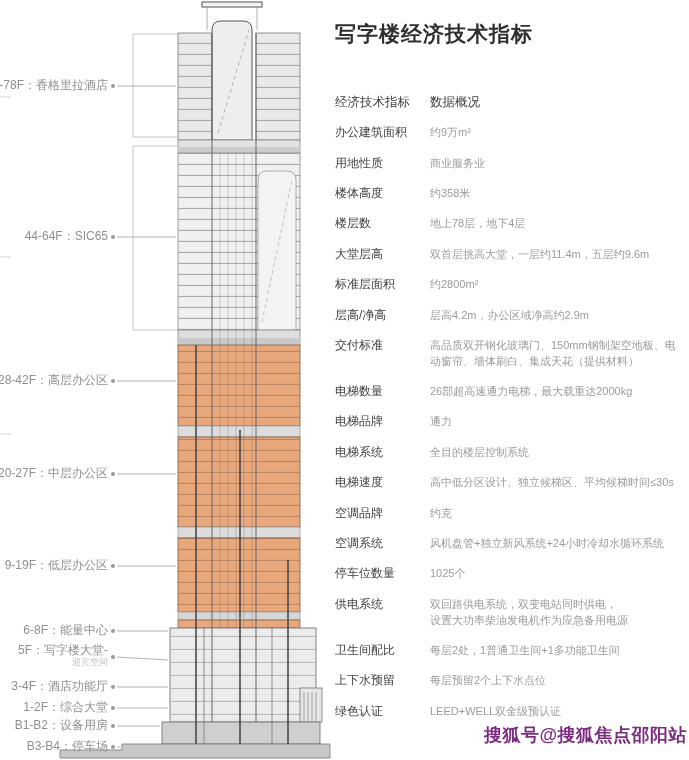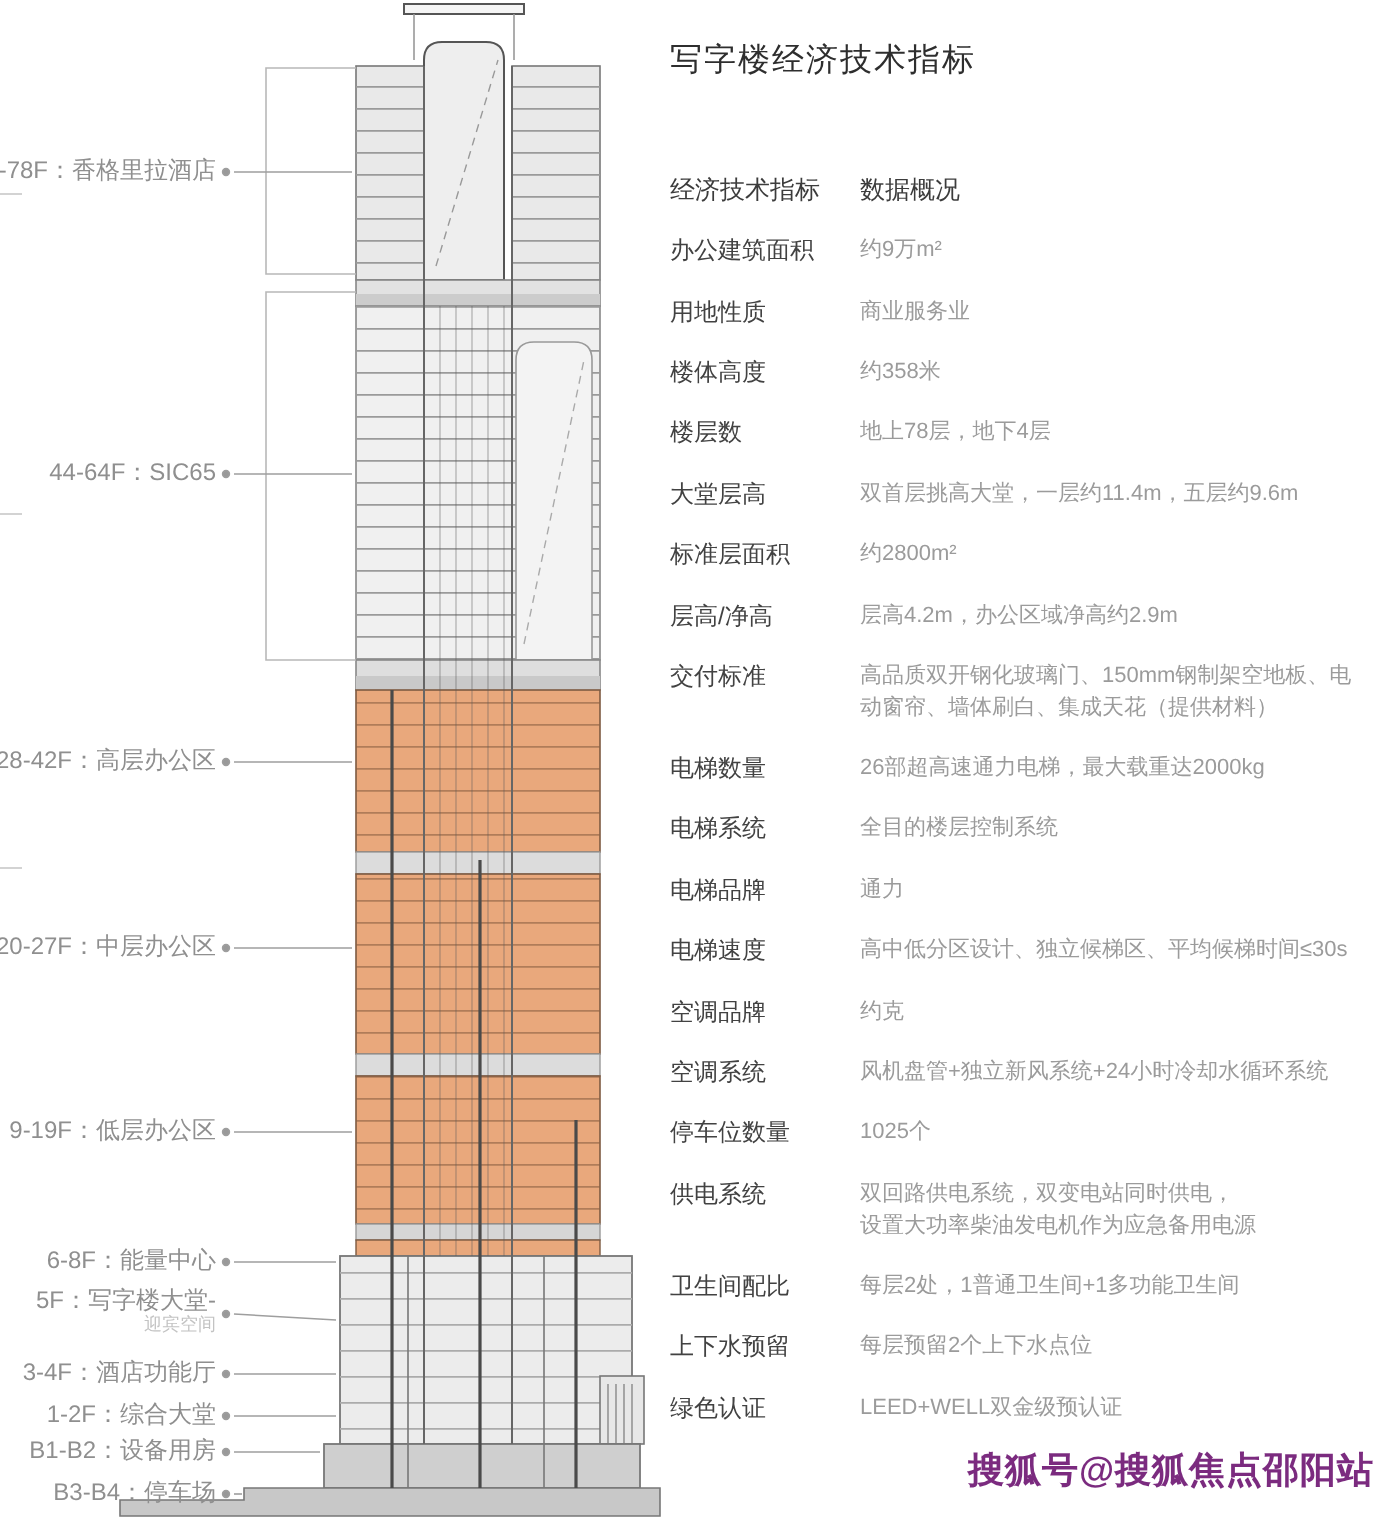--- a/index.html
+++ b/index.html
@@ -9,21 +9,21 @@
   }
   .diagram-svg{position:absolute;left:0;top:0;width:689px;height:760px;}
   
   .floor-label{
     position:absolute;right:581px;white-space:nowrap;text-align:right;
     font-size:12px;color:#8f8f8f;line-height:14px;
   }
   .floor-sublabel{display:block;font-size:9px;color:#c3c3c3;line-height:10px;}
   
   .panel{position:absolute;left:335px;top:20px;width:350px;}
-  .page-title{font-size:16px;font-weight:normal;color:#2e2e2e;letter-spacing:1px;}
+  .page-title{font-size:21px;font-weight:bold;color:#2e2e2e;letter-spacing:1px;}
   .table{margin-top:38px;}
   .trow{display:flex;align-items:flex-start;padding:6.5px 0;}
   .thead .tlabel,.thead .tvalue{font-weight:normal;color:#3c3c3c;font-size:12.5px;}
   .tlabel{flex:none;width:95px;font-size:12px;font-weight:normal;color:#424242;line-height:1.45;}
   .tvalue{flex:1;font-size:11px;color:#9b9b9b;line-height:1.5;white-space:pre-line;}
   
   .watermark{
     position:absolute;right:2px;top:723px;font-size:18px;font-weight:bold;
     letter-spacing:0.5px;opacity:.92;white-space:nowrap;
     text-shadow:0.5px 0.5px 0 rgba(255,255,255,.4);
@@ -207,26 +207,26 @@
         </div>
       <div class="trow">
           <div class="tlabel">交付标准</div>
           <div class="tvalue">高品质双开钢化玻璃门、150mm钢制架空地板、电动窗帘、墙体刷白、集成天花（提供材料）</div>
         </div>
       <div class="trow">
           <div class="tlabel">电梯数量</div>
           <div class="tvalue">26部超高速通力电梯，最大载重达2000kg</div>
         </div>
       <div class="trow">
+          <div class="tlabel">电梯品牌</div>
+          <div class="tvalue">通力</div>
+        </div>
+      <div class="trow">
           <div class="tlabel">电梯系统</div>
           <div class="tvalue">全目的楼层控制系统</div>
-        </div>
-      <div class="trow">
-          <div class="tlabel">电梯品牌</div>
-          <div class="tvalue">通力</div>
         </div>
       <div class="trow">
           <div class="tlabel">电梯速度</div>
           <div class="tvalue">高中低分区设计、独立候梯区、平均候梯时间≤30s</div>
         </div>
       <div class="trow">
           <div class="tlabel">空调品牌</div>
           <div class="tvalue">约克</div>
         </div>
       <div class="trow">

